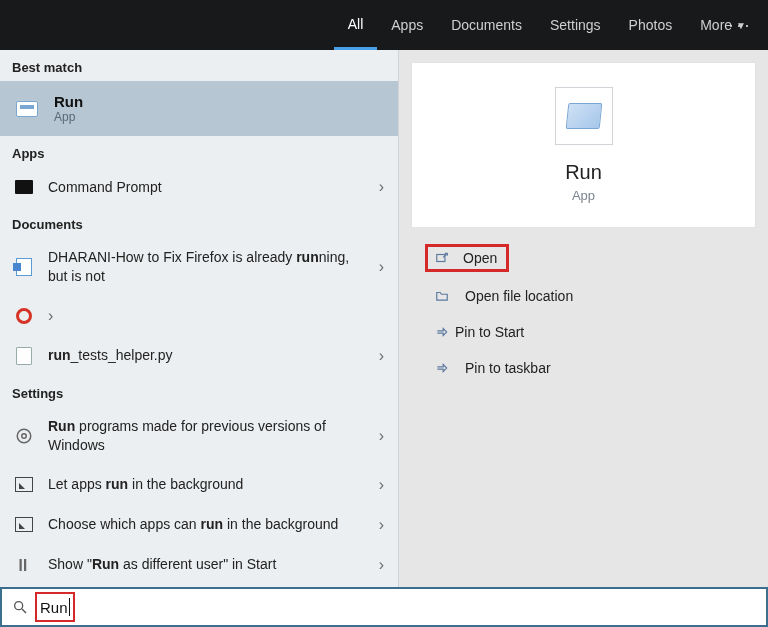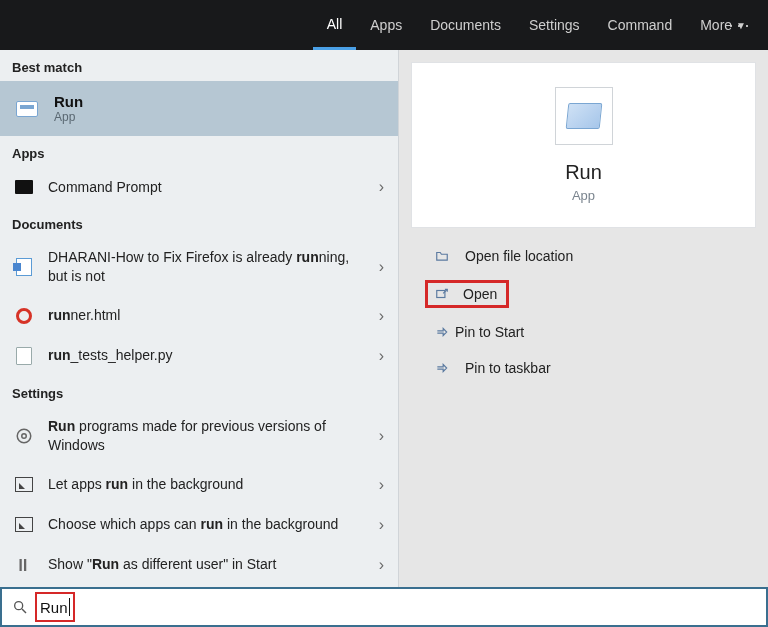--- a/index.html
+++ b/index.html
@@ -58,21 +58,21 @@
 </style>
 </head>
 <body>
 
 <div class="tabbar">
   <div id="tabs-mount" style="display: flex; height: 100%;">
       <div class="tab active">All</div>
       <div class="tab">Apps</div>
       <div class="tab">Documents</div>
       <div class="tab">Settings</div>
-      <div class="tab">Command</div>
+      <div class="tab">Photos</div>
       <div class="tab">More<span class="chev">▼</span></div>
     </div>
   <div class="overflow">···</div>
 </div>
 
 <div class="main">
   <div class="left">
     <div class="section-hdr">Best match</div>
     <div class="selected-row">
       <div class="icon-hold">
@@ -101,21 +101,20 @@
           <div class="icon-hold">
             <div class="word-icon"></div>
           </div>
           <div class="label">DHARANI-How to Fix Firefox is already <b class="hl">run</b>ning, but is not</div>
           <div class="chev">›</div>
         </div>
         <div class="list-row">
           <div class="icon-hold">
             <div class="opera-icon"></div>
           </div>
-          <div class="label"><b class="hl">run</b>ner.html</div>
           <div class="chev">›</div>
         </div>
         <div class="list-row">
           <div class="icon-hold">
             <div class="doc-icon"></div>
           </div>
           <div class="label"><b class="hl">run</b>_tests_helper.py</div>
           <div class="chev">›</div>
         </div>
       </div>
@@ -162,39 +161,39 @@
   <div class="right">
     <div class="card">
       <div class="big-icon-wrap">
           <div class="big-icon"></div>
         </div>
       <div class="app-title">Run</div>
       <div class="app-sub">App</div>
     </div>
     <div class="actions" id="actions-mount">
         <div class="action-row">
-          <span style="display: inline-flex; align-items: center; gap: 14px; padding: 2px 6px;">
-            <span class="aicon">
-              <svg viewBox="0 0 24 24" width="18" height="14">
-                <path d="M3 6 L9 6 L11 9 L21 9 L21 19 L3 19 Z" fill="none" stroke="#5b7aa0" stroke-width="2"></path>
-              </svg>
-            </span>
-            <span>Open file location</span>
-          </span>
-        </div>
-        <div class="action-row">
           <span class="open-action">
             <span class="aicon">
               <svg viewBox="0 0 24 24" width="18" height="14">
                 <rect x="3" y="6" width="14" height="12" fill="none" stroke="#5b7aa0" stroke-width="2"></rect>
                 <path d="M17 4 L21 4 L21 8" fill="none" stroke="#5b7aa0" stroke-width="2"></path>
                 <line x1="21" y1="4" x2="14" y2="11" stroke="#5b7aa0" stroke-width="2"></line>
               </svg>
             </span>
             <span>Open</span>
+          </span>
+        </div>
+        <div class="action-row">
+          <span style="display: inline-flex; align-items: center; gap: 14px; padding: 2px 6px;">
+            <span class="aicon">
+              <svg viewBox="0 0 24 24" width="18" height="14">
+                <path d="M3 6 L9 6 L11 9 L21 9 L21 19 L3 19 Z" fill="none" stroke="#5b7aa0" stroke-width="2"></path>
+              </svg>
+            </span>
+            <span>Open file location</span>
           </span>
         </div>
         <div class="action-row">
           <span style="display: inline-flex; align-items: center; gap: 4px; padding: 2px 6px;">
             <span class="aicon">
               <svg viewBox="0 0 24 24" width="18" height="14">
                 <path d="M4 10 L14 10 L14 6 L20 12 L14 18 L14 14 L4 14" fill="none" stroke="#5b7aa0" stroke-width="2"></path>
               </svg>
             </span>
             <span>Pin to Start</span>

